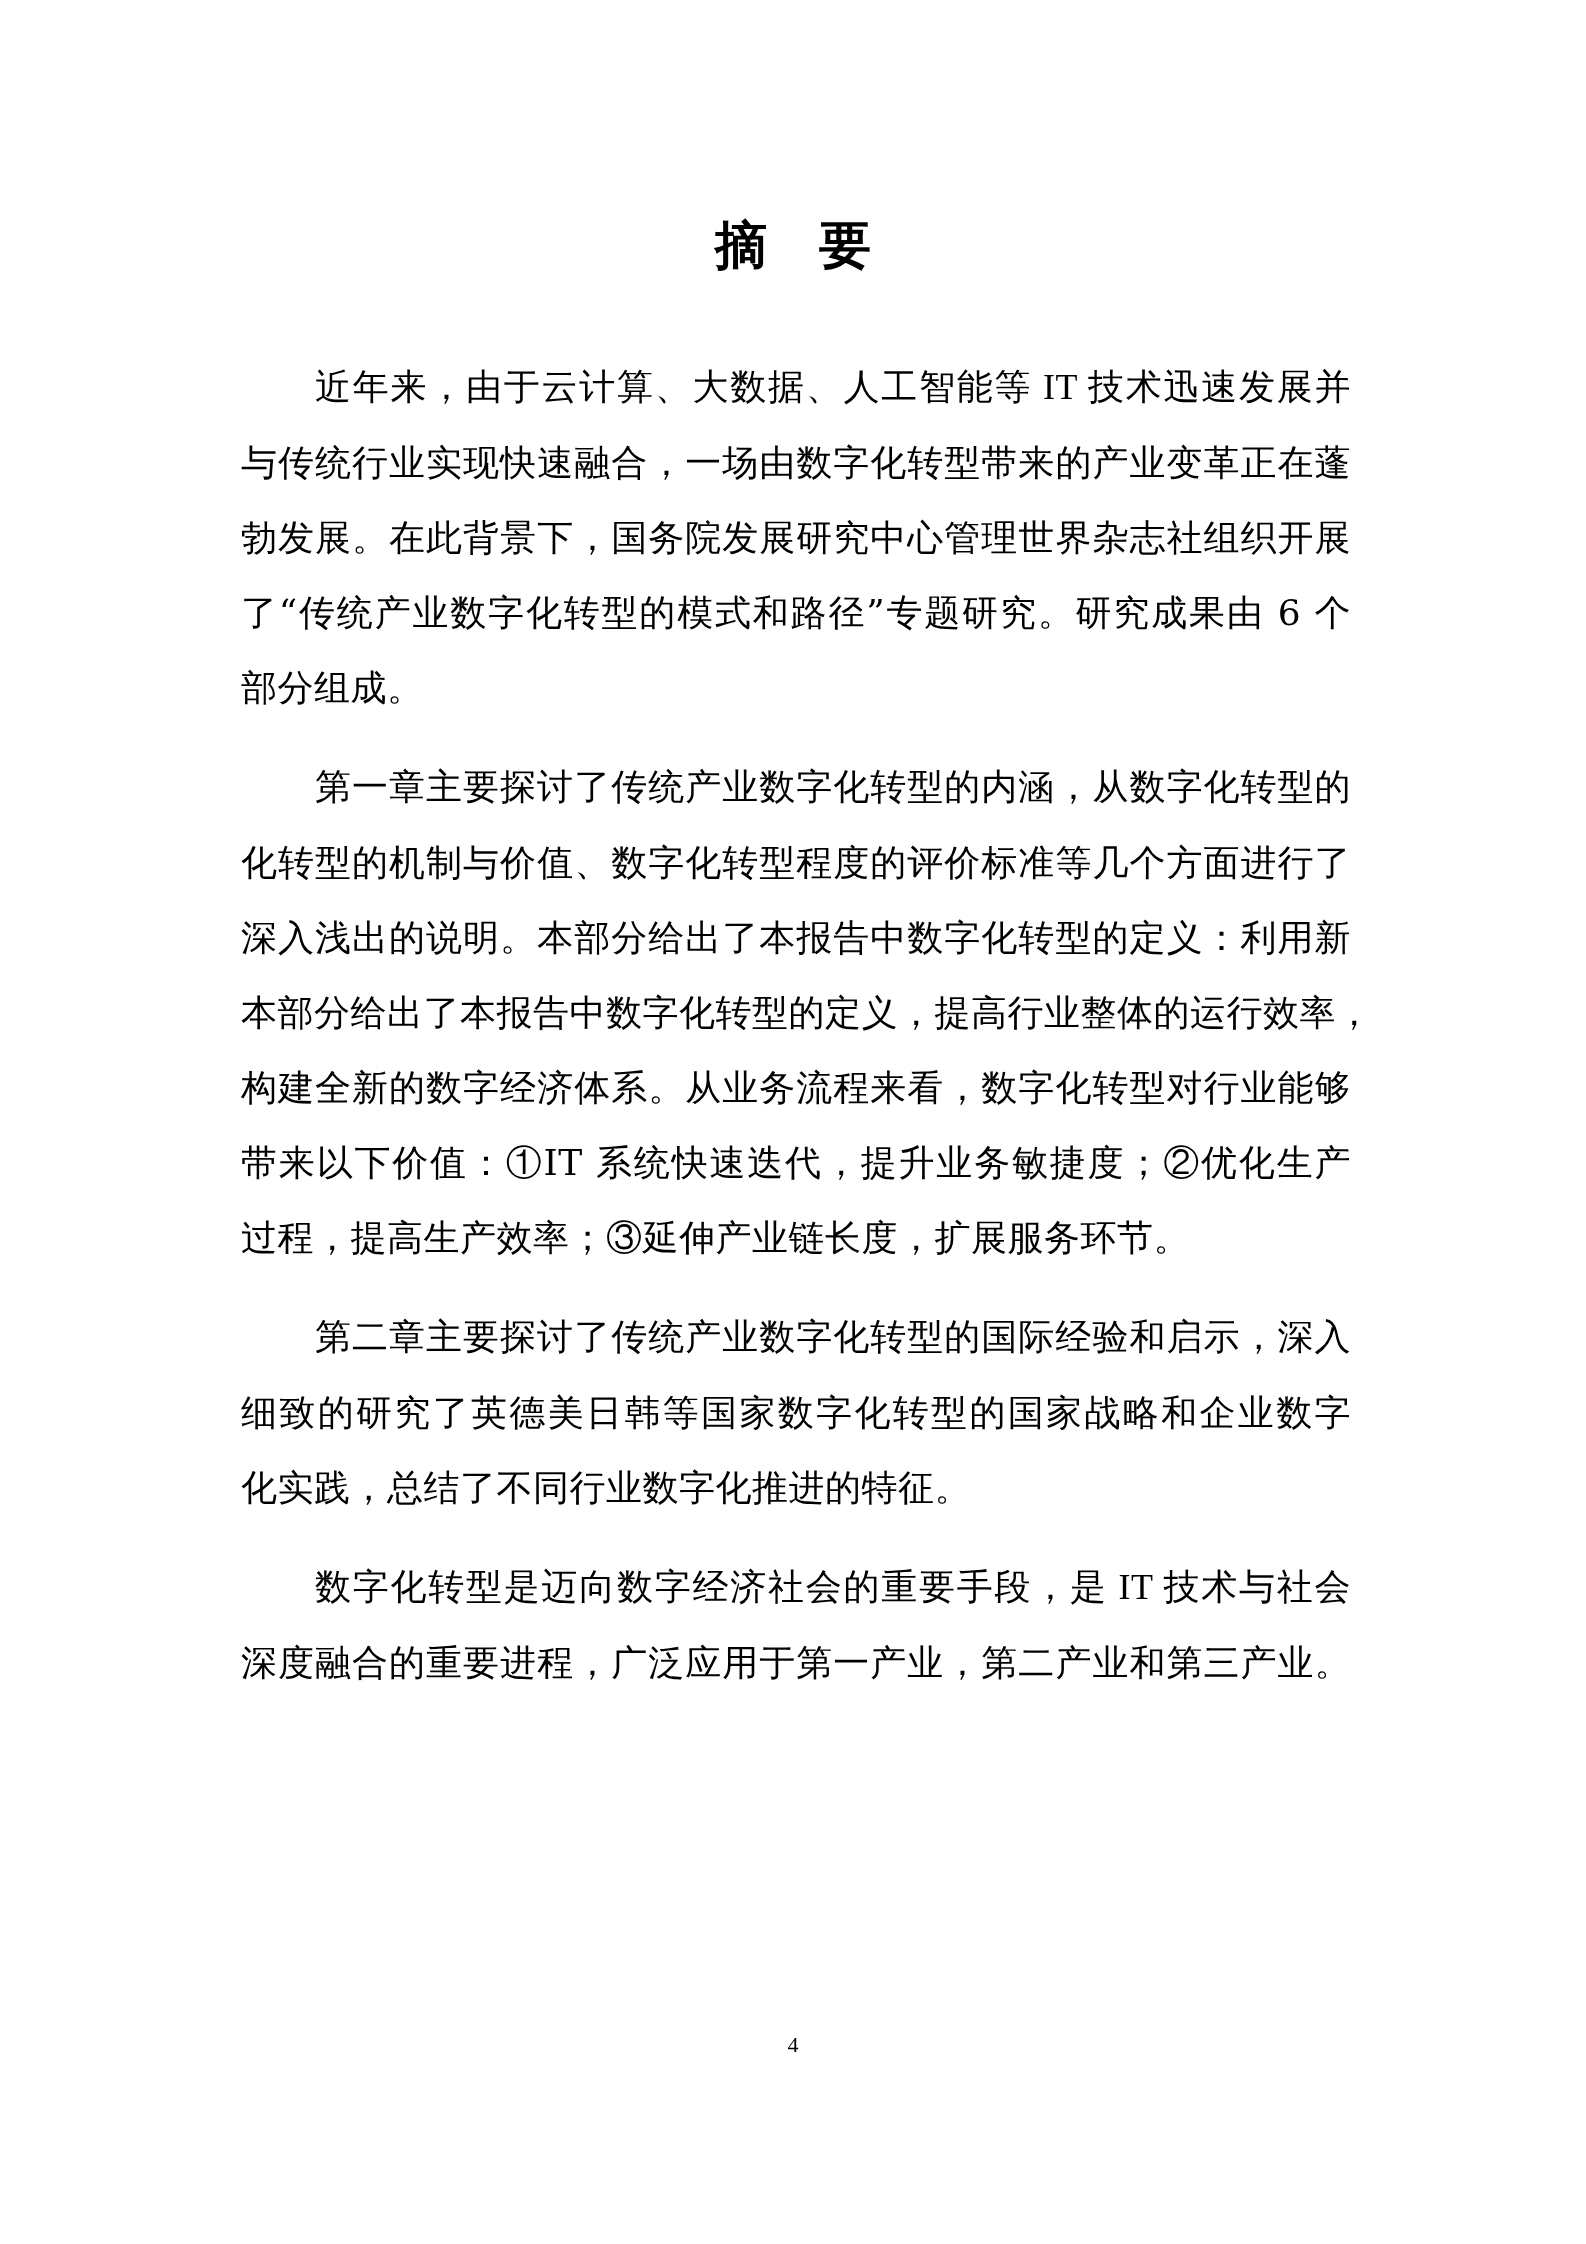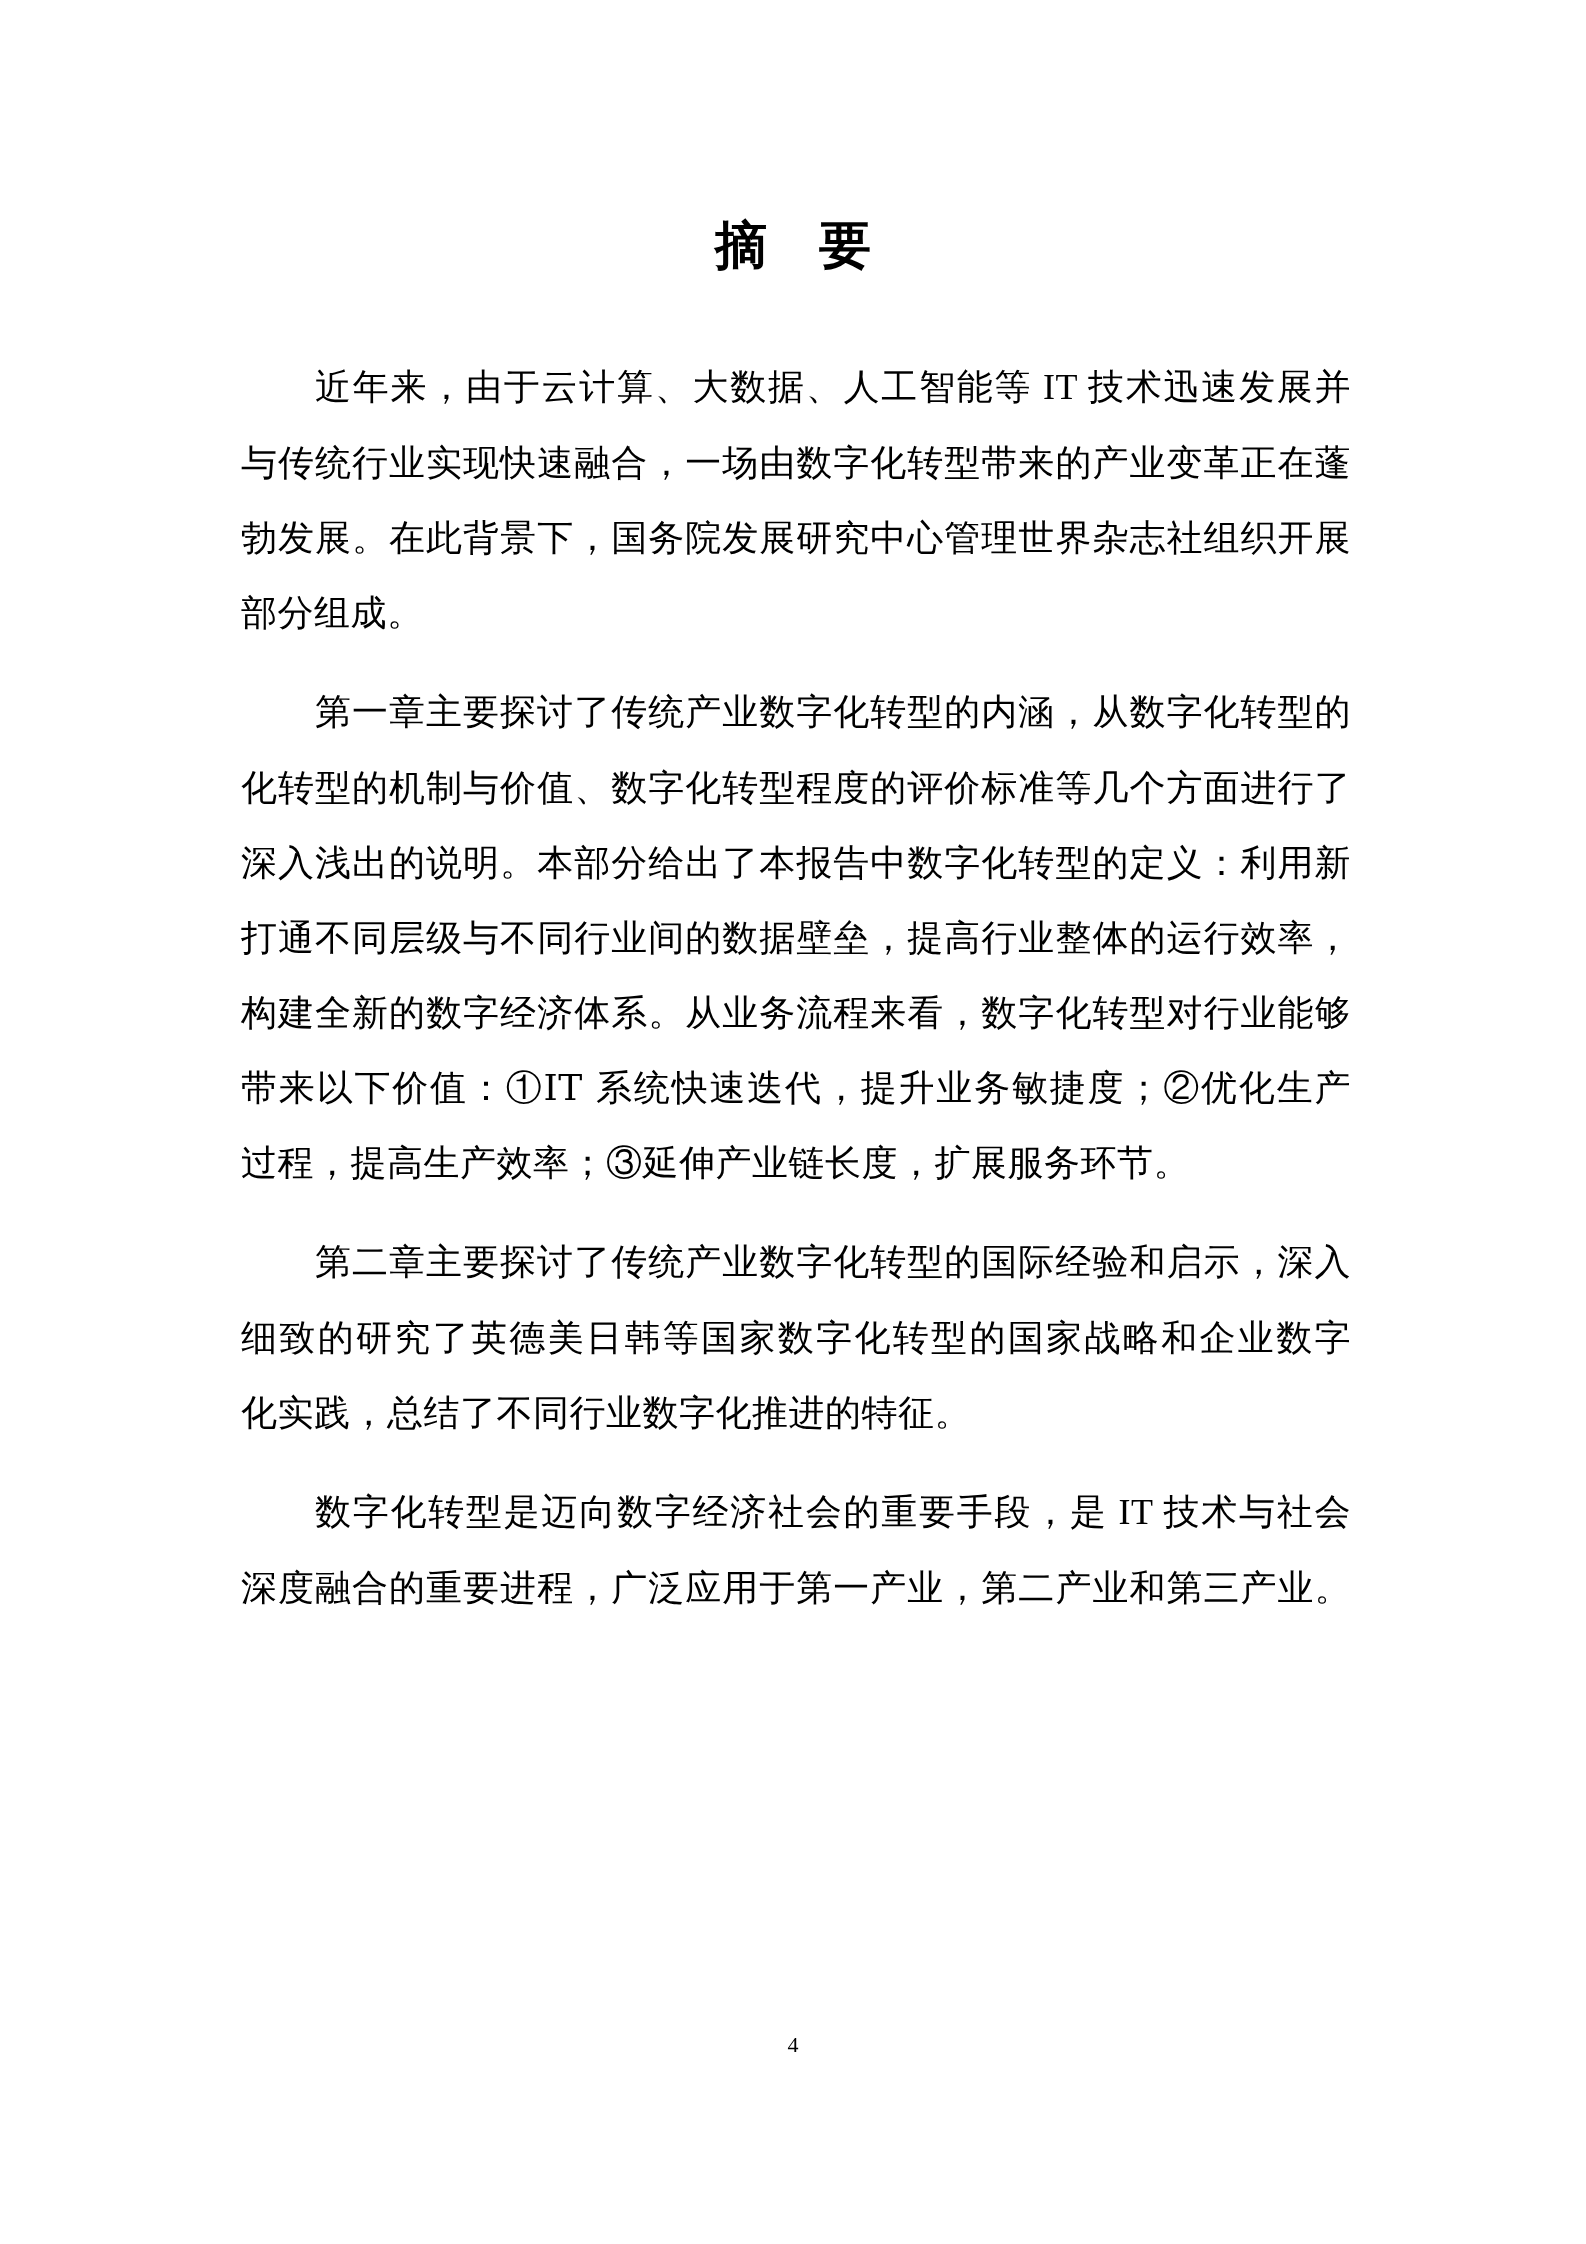--- a/index.html
+++ b/index.html
@@ -77,28 +77,29 @@
 <div class="page">
 
   <div class="title">摘要</div>
 
   <div class="body-text">
 
     <div class="para">
       <span class="line indent">近年来，由于云计算、大数据、人工智能等 IT 技术迅速发展并</span>
       <span class="line">与传统行业实现快速融合，一场由数字化转型带来的产业变革正在蓬</span>
       <span class="line">勃发展。在此背景下，国务院发展研究中心管理世界杂志社组织开展</span>
+      <span class="line">了“传统产业数字化转型的模式和路径”专题研究。研究成果由 6 个</span>
       <span class="line last">部分组成。</span>
     </div>
 
     <div class="para">
       <span class="line indent">第一章主要探讨了传统产业数字化转型的内涵，从数字化转型的</span>
       <span class="line">化转型的机制与价值、数字化转型程度的评价标准等几个方面进行了</span>
       <span class="line">深入浅出的说明。本部分给出了本报告中数字化转型的定义：利用新</span>
-      <span class="line">打通不同层级与不同行业间的数据壁垒，提高行业整体的运行效率，</span>
+      <span class="line">本部分给出了本报告中数字化转型的定义，提高行业整体的运行效率，</span>
       <span class="line">构建全新的数字经济体系。从业务流程来看，数字化转型对行业能够</span>
       <span class="line">带来以下价值：①IT 系统快速迭代，提升业务敏捷度；②优化生产</span>
       <span class="line last">过程，提高生产效率；③延伸产业链长度，扩展服务环节。</span>
     </div>
 
     <div class="para">
       <span class="line indent">第二章主要探讨了传统产业数字化转型的国际经验和启示，深入</span>
       <span class="line">细致的研究了英德美日韩等国家数字化转型的国家战略和企业数字</span>
       <span class="line last">化实践，总结了不同行业数字化推进的特征。</span>
     </div>

